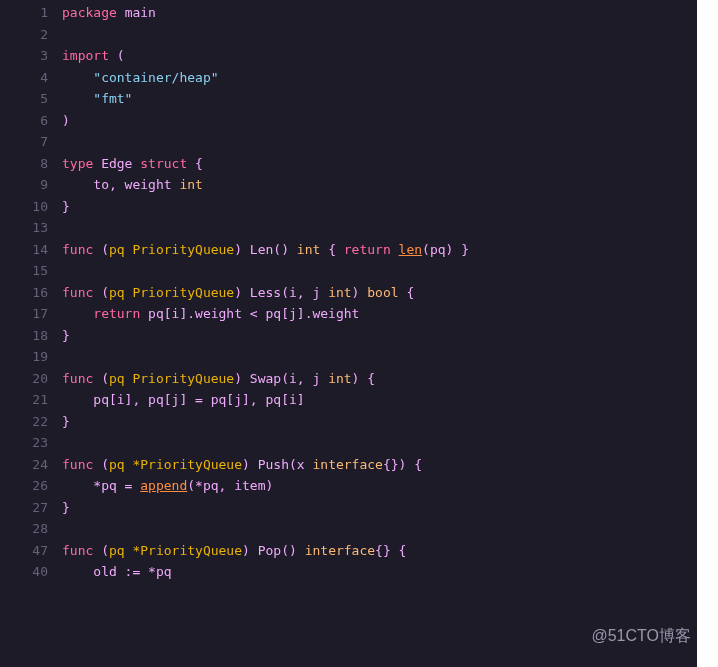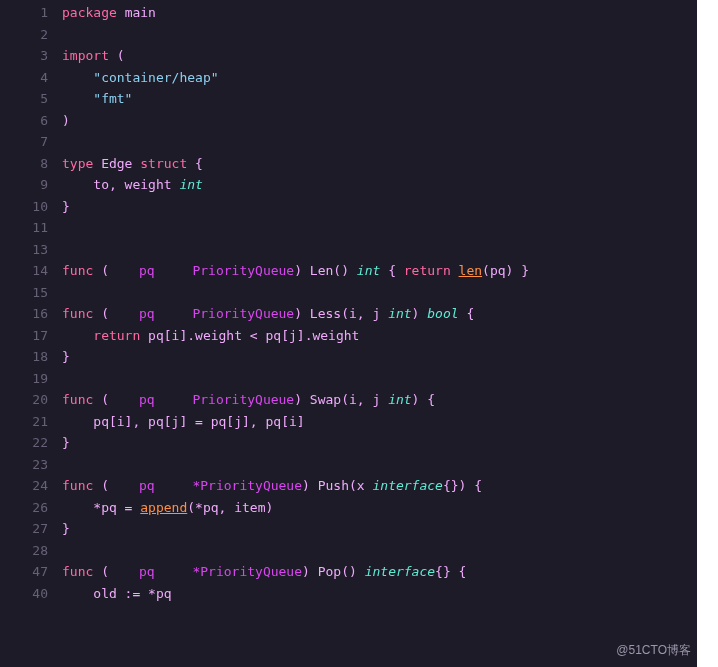--- a/index.html
+++ b/index.html
@@ -38,49 +38,48 @@
     user-select: none;
     flex-shrink: 0;
     font-size: 13px;
   }
   .code {
     flex: 1;
     color: #d8d8d8;
   }
   .tok-kw    { color: #ff6aa3; }   
   .tok-ident { color: #f0abfc; }   
-  .tok-type  { color: #5eead4; font-style: italic; }   
+  .tok-type  { color: #fdba74; }   
   .tok-str   { color: #8bd1f0; }   
-  .tok-recv  { color: #d946ef; margin-left: 30px; }   
+  .tok-recv  { color: #eab308; }   
   .tok-builtin { color: #ff8f40; text-decoration: underline; } 
   .watermark {
     position: absolute;
     right: 6px;
-    bottom: 8px;
+    bottom: 20px;
     color: #9b96aa;
-    font-size: 12px;
+    font-size: 16px;
     font-family: sans-serif;
   }
 </style>
 </head>
 <body>
 
 <div class="editor">
   <div class="code-area" id="code-area">
       <div class="line"><div class="lineno">1</div><div class="code"><span class="tok-kw">package</span><span class="tok-ident"> </span><span class="tok-ident">main</span></div></div>
       <div class="line"><div class="lineno">2</div><div class="code"></div></div>
       <div class="line"><div class="lineno">3</div><div class="code"><span class="tok-kw">import</span><span class="tok-ident"> (</span></div></div>
       <div class="line"><div class="lineno">4</div><div class="code"><span class="tok-ident">    </span><span class="tok-str">"container/heap"</span></div></div>
       <div class="line"><div class="lineno">5</div><div class="code"><span class="tok-ident">    </span><span class="tok-str">"fmt"</span></div></div>
       <div class="line"><div class="lineno">6</div><div class="code"><span class="tok-ident">)</span></div></div>
       <div class="line"><div class="lineno">7</div><div class="code"></div></div>
       <div class="line"><div class="lineno">8</div><div class="code"><span class="tok-kw">type</span><span class="tok-ident"> Edge </span><span class="tok-kw">struct</span><span class="tok-ident"> {</span></div></div>
       <div class="line"><div class="lineno">9</div><div class="code"><span class="tok-ident">    to, weight </span><span class="tok-type">int</span></div></div>
       <div class="line"><div class="lineno">10</div><div class="code"><span class="tok-ident">}</span></div></div>
-      <div class="line"><div class="lineno">11</div><div class="code"></div></div>
       <div class="line"><div class="lineno">13</div><div class="code"></div></div>
       <div class="line"><div class="lineno">14</div><div class="code"><span class="tok-kw">func</span><span class="tok-ident"> (</span><span class="tok-recv">pq</span><span class="tok-ident"> </span><span class="tok-recv">PriorityQueue</span><span class="tok-ident">) Len() </span><span class="tok-type">int</span><span class="tok-ident"> { </span><span class="tok-kw">return</span><span class="tok-ident"> </span><span class="tok-builtin">len</span><span class="tok-ident">(pq) }</span></div></div>
       <div class="line"><div class="lineno">15</div><div class="code"></div></div>
       <div class="line"><div class="lineno">16</div><div class="code"><span class="tok-kw">func</span><span class="tok-ident"> (</span><span class="tok-recv">pq</span><span class="tok-ident"> </span><span class="tok-recv">PriorityQueue</span><span class="tok-ident">) Less(i, j </span><span class="tok-type">int</span><span class="tok-ident">) </span><span class="tok-type">bool</span><span class="tok-ident"> {</span></div></div>
       <div class="line"><div class="lineno">17</div><div class="code"><span class="tok-ident">    </span><span class="tok-kw">return</span><span class="tok-ident"> pq[i].weight &lt; pq[j].weight</span></div></div>
       <div class="line"><div class="lineno">18</div><div class="code"><span class="tok-ident">}</span></div></div>
       <div class="line"><div class="lineno">19</div><div class="code"></div></div>
       <div class="line"><div class="lineno">20</div><div class="code"><span class="tok-kw">func</span><span class="tok-ident"> (</span><span class="tok-recv">pq</span><span class="tok-ident"> </span><span class="tok-recv">PriorityQueue</span><span class="tok-ident">) Swap(i, j </span><span class="tok-type">int</span><span class="tok-ident">) {</span></div></div>
       <div class="line"><div class="lineno">21</div><div class="code"><span class="tok-ident">    pq[i], pq[j] = pq[j], pq[i]</span></div></div>
       <div class="line"><div class="lineno">22</div><div class="code"><span class="tok-ident">}</span></div></div>

